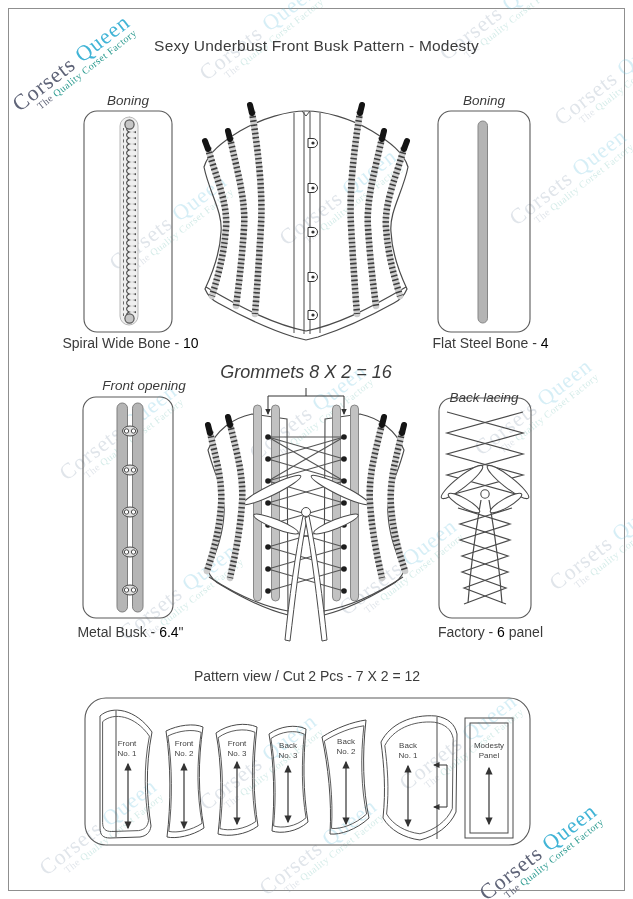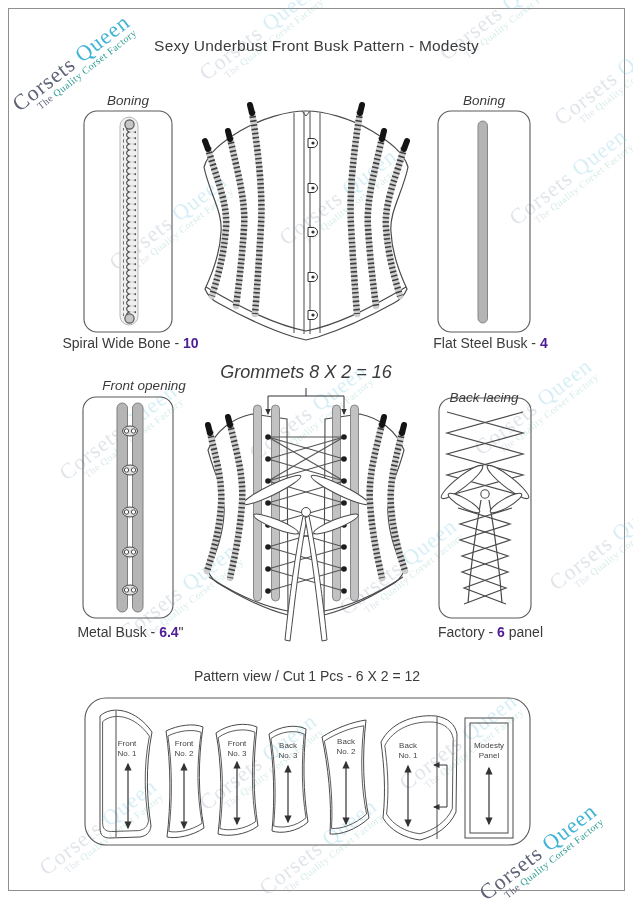--- a/index.html
+++ b/index.html
@@ -22,21 +22,21 @@
   
   .txt{position:absolute;z-index:3;text-align:center;}
   #title{left:0;width:633px;top:37px;font-size:15.5px;letter-spacing:.2px;}
   .lbl{font-size:13.5px;font-style:italic;}
   #lbl-boning-l{left:84px;width:88px;top:93px;}
   #lbl-boning-r{left:438px;width:92px;top:93px;}
   #lbl-front-opening{left:94px;width:100px;top:378px;}
   #lbl-back-lacing{left:434px;width:100px;top:390px;}
   #lbl-grommets{left:216px;width:180px;top:362px;font-size:18px;}
   .cap{font-size:14px;}
-  .cap .red{color:#4c1d95;font-weight:bold;}
+  .cap .red{color:#000000;font-weight:normal;}
   #cap-spiral{left:38px;width:185px;top:335px;}
   #cap-flat{left:398px;width:185px;top:335px;}
   #cap-busk{left:38px;width:185px;top:624px;}
   #cap-lacing{left:398px;width:185px;top:624px;}
   #pattern-title{left:0;width:614px;top:668px;font-size:14px;}
   #footer-note{left:34px;width:600px;top:854px;font-size:14.5px;}
 </style>
 </head>
 <body>
 
@@ -387,18 +387,18 @@
 
   <div class="txt" id="title">Sexy Underbust Front Busk Pattern - Modesty</div>
 
   <div class="txt lbl" id="lbl-boning-l">Boning</div>
   <div class="txt lbl" id="lbl-boning-r">Boning</div>
   <div class="txt lbl" id="lbl-grommets">Grommets 8 X 2 = 16</div>
   <div class="txt lbl" id="lbl-front-opening">Front opening</div>
   <div class="txt lbl" id="lbl-back-lacing">Back lacing</div>
 
   <div class="txt cap" id="cap-spiral"><span>Spiral Wide Bone - </span><span class="red">10</span></div>
-  <div class="txt cap" id="cap-flat"><span>Flat Steel Busk - </span><span class="red">4</span></div>
+  <div class="txt cap" id="cap-flat"><span>Flat Steel Bone - </span><span class="red">4</span></div>
   <div class="txt cap" id="cap-busk"><span>Metal Busk - </span><span class="red">6.4</span><span>"</span></div>
   <div class="txt cap" id="cap-lacing"><span>Factory  - </span><span class="red">6</span><span> panel</span></div>
 
-  <div class="txt" id="pattern-title">Pattern view / Cut 1 Pcs - 6 X 2 = 12</div>
+  <div class="txt" id="pattern-title">Pattern view / Cut 2 Pcs - 7 X 2 = 12</div>
 </div>
 
 </body></html>

